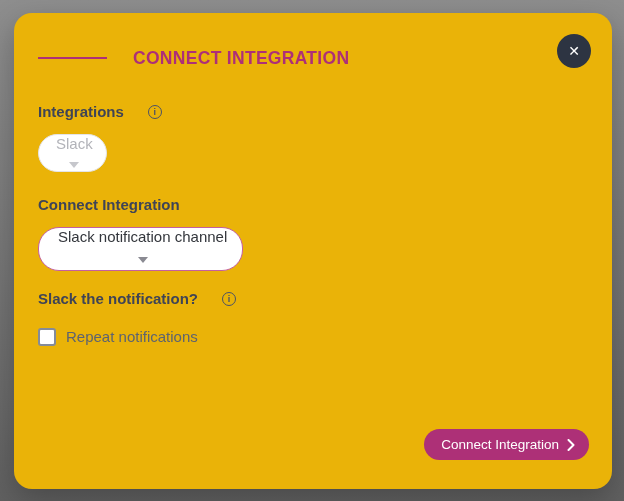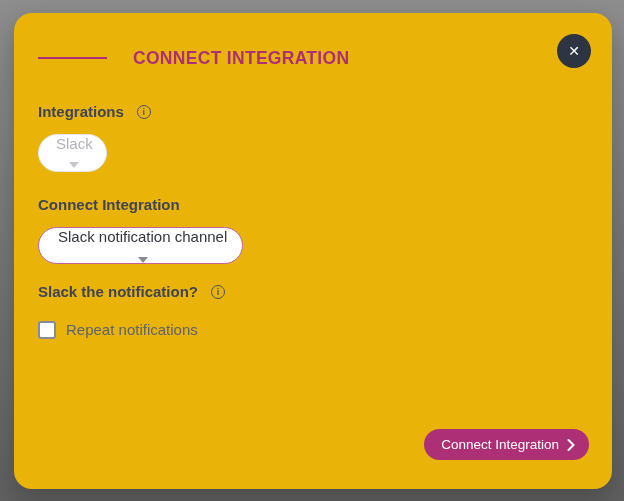--- a/index.html
+++ b/index.html
@@ -32,39 +32,39 @@
   .title{
     font-size:17.5px;font-weight:700;color:var(--title);
     letter-spacing:.3px;line-height:22px;
   }
   .close{
     position:absolute;top:21px;right:21px;width:34px;height:34px;
     border:none;border-radius:50%;background:var(--close-bg);
     color:#fff;cursor:pointer;display:flex;align-items:center;justify-content:center;
     font-size:14px;line-height:1;padding:0;
   }
-  .label-row{display:flex;align-items:center;gap:13px;}
+  .label-row{display:flex;align-items:center;gap:24px;}
   .label{font-size:15px;font-weight:700;color:var(--label);line-height:20px;}
   .info{
     width:14px;height:14px;border:1.4px solid #4a5166;border-radius:50%;
     display:inline-flex;align-items:center;justify-content:center;flex:none;
     color:#4a5166;font-size:9px;font-weight:600;font-style:normal;line-height:1;
     cursor:default;
   }
   .row-integrations{margin-top:33px;}
   .pill{
     display:inline-flex;align-items:center;border-radius:21px;
     background:#fff;white-space:nowrap;flex-direction:column;
   }
   .pill-disabled{
     margin-top:12px;height:38px;border:1px solid var(--muted-border);
     padding:0 13px 0 17px;gap:8px;color:var(--muted-text);font-size:15px;
   }
   .pill-active{
-    margin-top:12px;height:37px;border:1.5px solid var(--accent-border);
+    margin-top:12px;height:44px;border:1.5px solid var(--accent-border);
     padding:0 15px 0 19px;gap:10px;color:var(--dropdown-text);font-size:15px;
     cursor:pointer;
   }
   .row-connect{margin-top:23px;}
   .row-repeat{margin-top:18px;}
   .tri{
     width:0;height:0;border-left:5px solid transparent;border-right:5px solid transparent;
     border-top:6px solid #8a8a92;flex:none;margin-top:2px;
   }
   .tri-light{border-top-color:#c6c7cc;}

